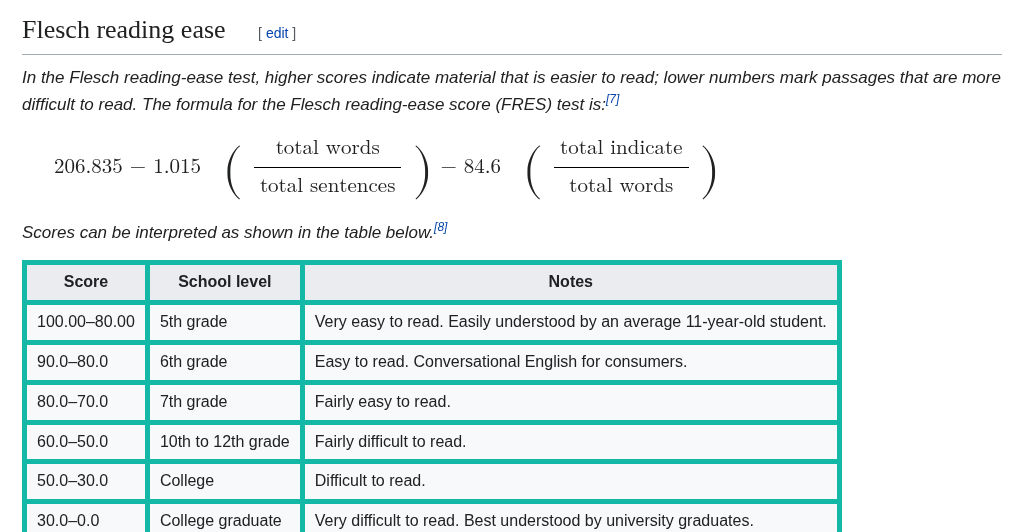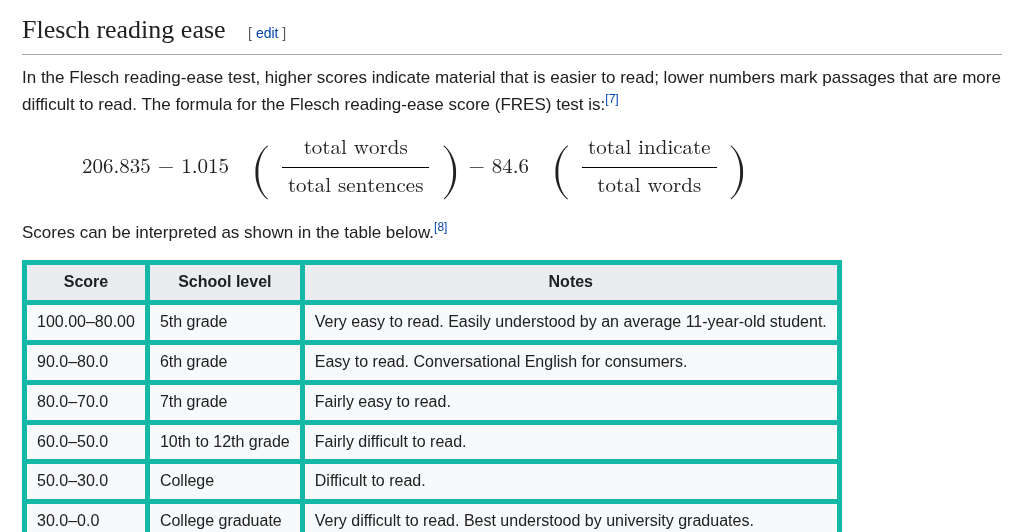--- a/index.html
+++ b/index.html
@@ -19,36 +19,37 @@
   font-size:26px;
   margin:0 0 6px 0;
   padding-bottom:4px;
   border-bottom:1px solid #a2a9b1;
 }
 .editsection{
   font-family:"Helvetica Neue",Helvetica,Arial,sans-serif;
   font-size:14px;
   font-weight:400;
   color:#54595d;
-  margin-left:16px;
+  margin-left:26px;
   user-select:none;
 }
 .editsection a{color:#0645ad;text-decoration:none}
 p.body-text{
   font-size:17px;
   color:#202122;
   margin:10px 0 14px 0;
   max-width:980px;
+  font-style:italic;
 }
 sup.ref{font-size:12px;vertical-align:super;line-height:0}
 sup.ref a{color:#0645ad;text-decoration:none}
 .formula{
   font-family:"Latin Modern Math","Cambria Math","STIX Two Math",Georgia,serif;
   font-size:21px;
-  margin:10px 0 18px 60px;
+  margin:10px 0 18px 32px;
   white-space:nowrap;
 }
 .formula .paren{
   font-size:54px;
   line-height:0;
   vertical-align:-14px;
   font-weight:300;
   font-family:"Latin Modern Math","Cambria Math",serif;
   display:inline-block;
 }

